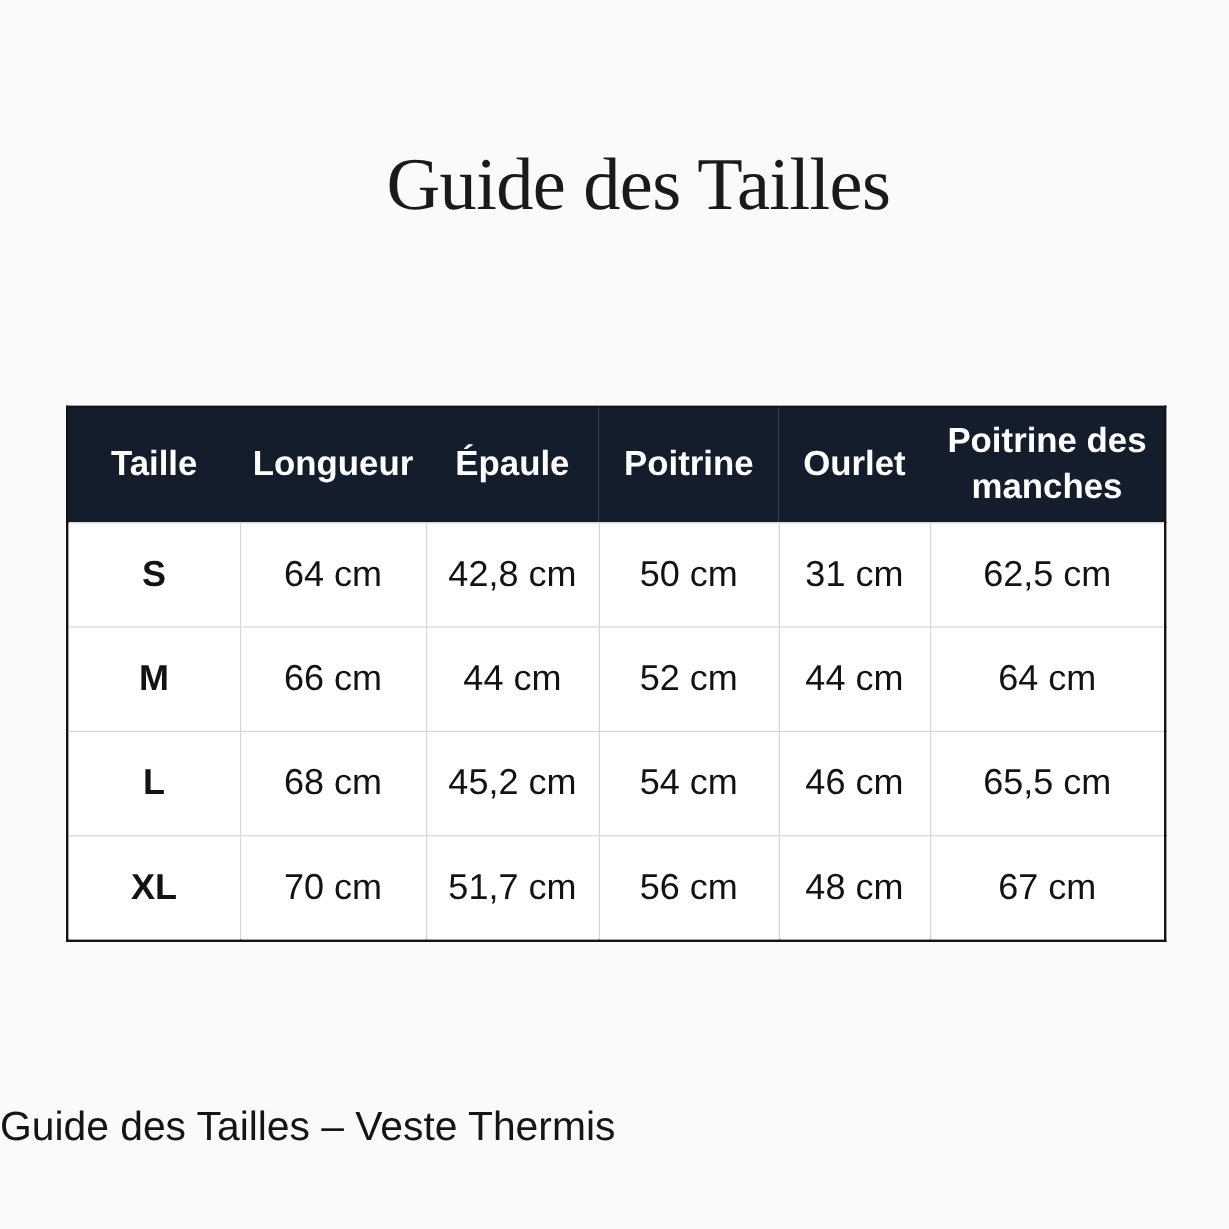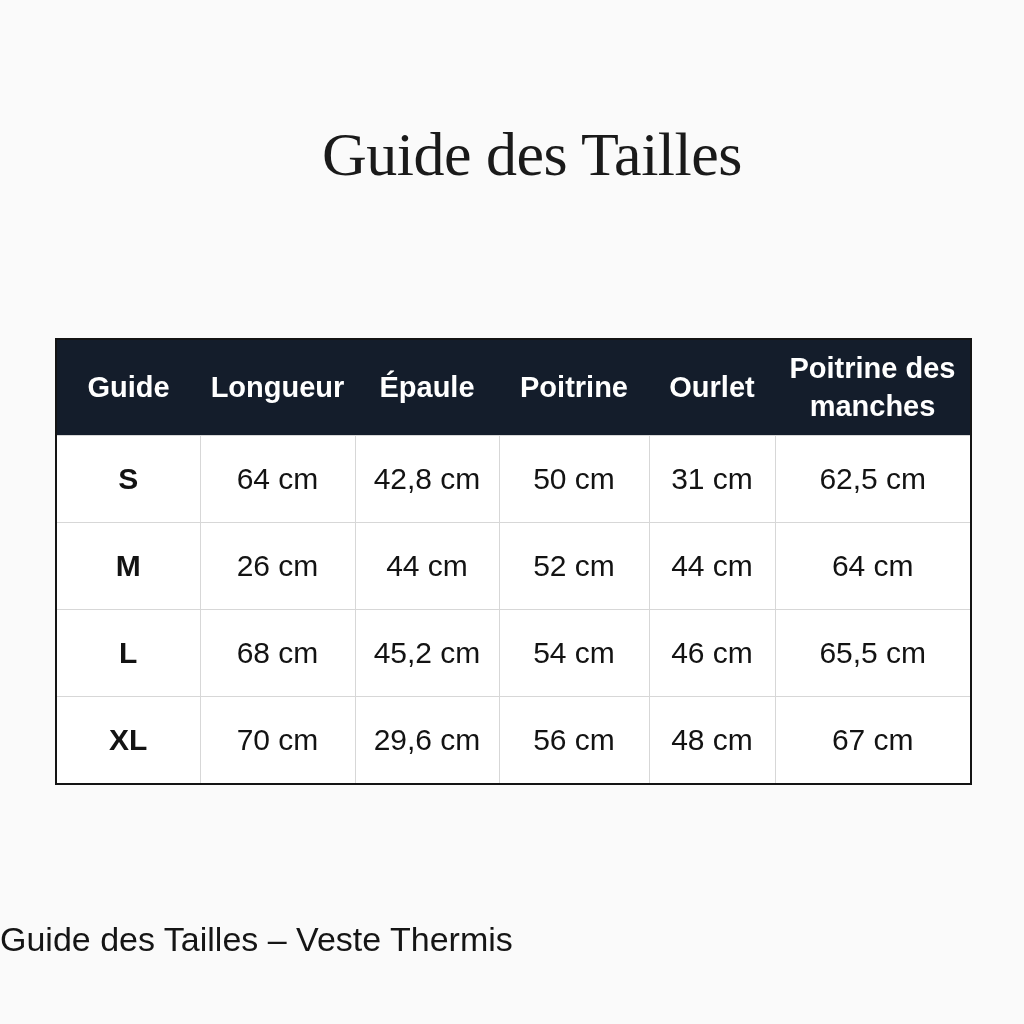--- a/index.html
+++ b/index.html
@@ -91,57 +91,57 @@
     <colgroup>
       <col style="width:144px">
       <col style="width:155px">
       <col style="width:144px">
       <col style="width:150px">
       <col style="width:126px">
       <col style="width:196px">
     </colgroup>
     <thead>
       <tr>
-        <th>Guide</th>
+        <th>Taille</th>
         <th>Longueur</th>
         <th>Épaule</th>
         <th>Poitrine</th>
         <th>Ourlet</th>
         <th>Poitrine des manches</th>
       </tr>
     </thead>
     <tbody>
       <tr>
         <td class="size-cell">S</td>
         <td>64 cm</td>
         <td>42,8 cm</td>
         <td>50 cm</td>
         <td>31 cm</td>
         <td>62,5 cm</td>
       </tr>
       <tr>
         <td class="size-cell">M</td>
-        <td>26 cm</td>
+        <td>66 cm</td>
         <td>44 cm</td>
         <td>52 cm</td>
         <td>44 cm</td>
         <td>64 cm</td>
       </tr>
       <tr>
         <td class="size-cell">L</td>
         <td>68 cm</td>
         <td>45,2 cm</td>
         <td>54 cm</td>
         <td>46 cm</td>
         <td>65,5 cm</td>
       </tr>
       <tr>
         <td class="size-cell">XL</td>
         <td>70 cm</td>
-        <td>29,6 cm</td>
+        <td>51,7 cm</td>
         <td>56 cm</td>
         <td>48 cm</td>
         <td>67 cm</td>
       </tr>
     </tbody>
   </table>
 
   <div class="footer">Guide des Tailles – Veste Thermis</div>
 
 </div>

